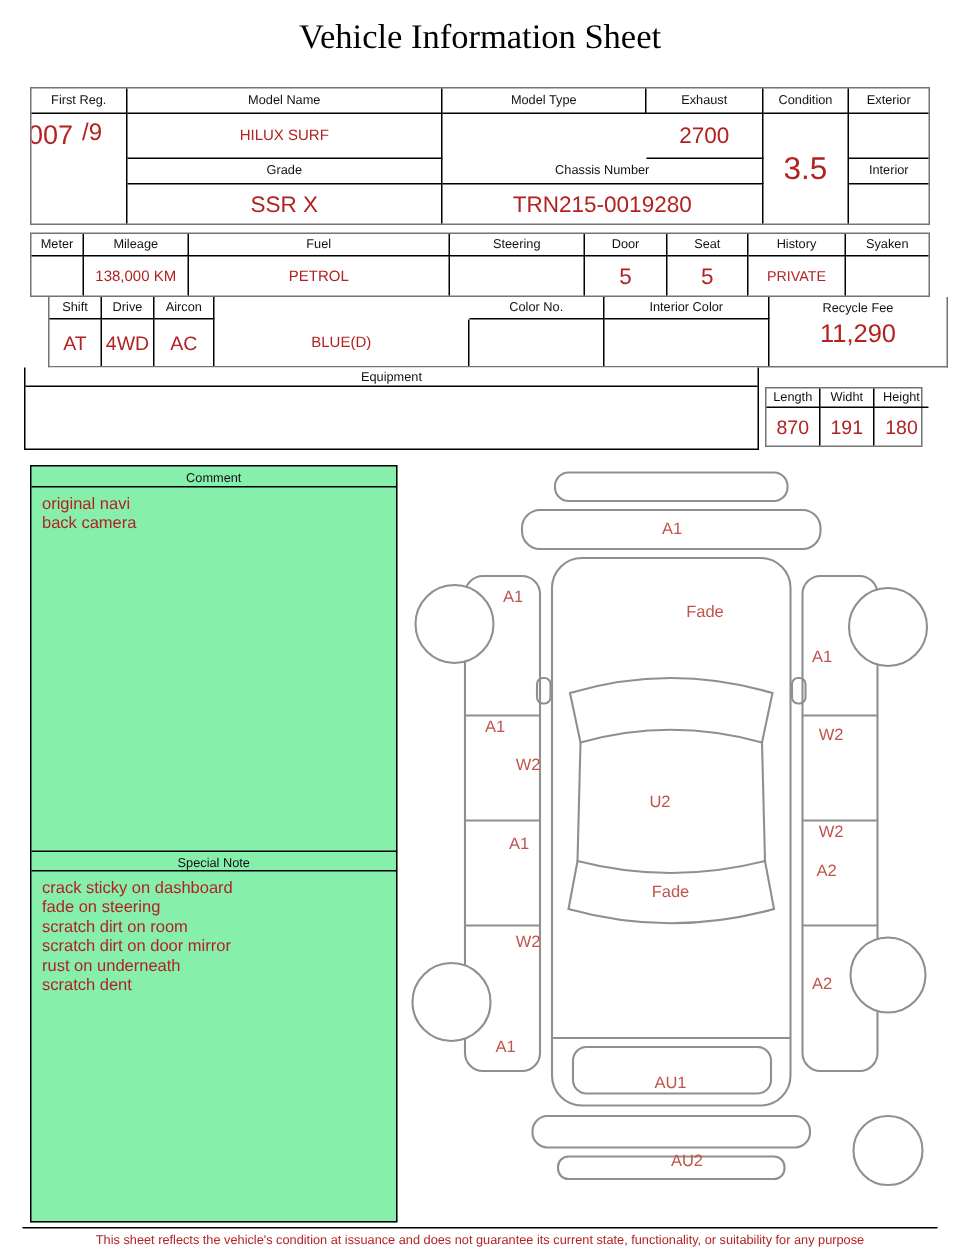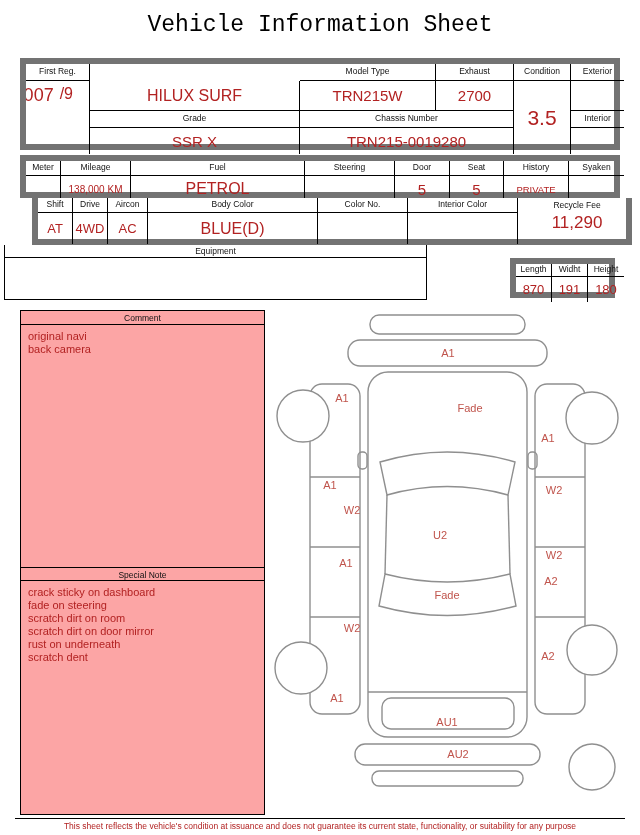--- a/index.html
+++ b/index.html
@@ -1,72 +1,72 @@
 <!DOCTYPE html>
 <html><head>
 <meta charset="utf-8">
 <style>
   *{margin:0;padding:0;box-sizing:border-box}
   html,body{background:#ffffff}
   .page{position:relative;width:640px;height:835px;margin:0 auto;background:#fff;
         font-family:"Liberation Sans",sans-serif;color:#111;overflow:hidden}
   .abs{position:absolute}
-  .title{left:0;top:12px;width:640px;text-align:center;font-family:Liberation Mono, monospace;
+  .title{left:0;top:12px;width:640px;text-align:center;font-family:Liberation Serif, serif;
          font-size:23px;color:#000}
-  .grid{display:grid;border:6px solid #737373;background:#fff}
+  .grid{display:grid;border:1px solid #737373;background:#fff}
   .cell{border-right:1px solid #000;border-bottom:1px solid #000;display:flex;
         align-items:center;justify-content:center;overflow:hidden;text-align:center}
   .nr{border-right:none!important}
   .nb{border-bottom:none!important}
   .hdr{font-size:8.5px;color:#111;line-height:1.1}
   .val{color:#b22222}
-  .v10{font-size:10px}.v13{font-size:13px}.v15{font-size:15px}.v16{font-size:16px}
+  .v10{font-size:10px}.v13{font-size:13px}.v15{font-size:15px}.v16{font-size:10px}
   .v17{font-size:17px}.v21{font-size:21px}
   #t1{left:20px;top:58px;width:600px;height:92px;
       grid-template-columns:64px 210px 136px 78px 57px 53px;
       grid-template-rows:17px 30px 17px 26px}
   #t2a{left:20px;top:155px;width:600px;height:43px;
       grid-template-columns:35px 70px 174px 90px 55px 54px 65px 55px;
       grid-template-rows:15px 26px}
   #t2b{left:32px;top:198px;width:600px;height:47px;border-top:none;
       grid-template-columns:35px 35px 40px 170px 90px 110px 118px;
       grid-template-rows:15px 31px}
-  #eq{left:4px;top:245px;width:423px;height:55px;border:1px solid #000;border-top:none;background:#fff}
+  #eq{left:16px;top:245px;width:490px;height:55px;border:1px solid #000;border-top:none;background:#fff}
   .eq-hdr{height:13px;border-bottom:1px solid #000;font-size:8.5px;text-align:center;padding-top:1px}
   .eq-body{color:#b22222;font-size:10.5px;line-height:13px;padding:2px 4px;text-align:left}
   #lwh{left:510px;top:258px;width:105px;height:40px;
       grid-template-columns:36px 36px 36px;grid-template-rows:13px 25px}
-  #panel{left:20px;top:310px;width:245px;height:505px;border:1px solid #000;background:#fca5a5}
+  #panel{left:20px;top:310px;width:245px;height:505px;border:1px solid #000;background:#86efac}
   .sech{height:14px;border-bottom:1px solid #000;font-size:8.5px;text-align:center;padding-top:2px}
   .secb{color:#b22222;font-size:11px;line-height:13px;padding:5px 7px;white-space:pre-line;text-align:left}
   #diagram{left:270px;top:312px;width:355px;height:492px}
   .dlab{position:absolute;transform:translate(-50%,-50%);font-size:11px;color:#c0544c;white-space:nowrap}
   #footer{left:15px;top:818px;width:610px;border-top:1px solid #000;padding-top:2px;
           font-size:8.5px;color:#b22222;text-align:center}
 </style>
 </head>
 <body>
 
 <div class="page">
 
   <div class="abs title">Vehicle Information Sheet</div>
 
   <div id="t1" class="abs grid">
     <div class="cell hdr" style="grid-area:1/1">First Reg.</div>
+    <div class="cell hdr" style="grid-area:1/2">Model Name</div>
     <div class="cell hdr" style="grid-area:1/3">Model Type</div>
     <div class="cell hdr" style="grid-area:1/4">Exhaust</div>
     <div class="cell hdr" style="grid-area:1/5">Condition</div>
     <div class="cell hdr nr" style="grid-area:1/6">Exterior</div>
 
     <div class="cell nb" style="grid-area:2/1/5/2;flex-direction:row;align-items:flex-start;justify-content:flex-end;padding:4px 16px 0 3px">
       <span class="val" style="font-size:18px">2007</span>
       <span class="val" style="font-size:16px;padding-left:6px">/9</span>
     </div>
     <div class="cell val v16" style="grid-area:2/2">HILUX SURF</div>
-    <div class="cell val v15" style="grid-area:2/3">TRN215W</div>
     <div class="cell val v15" style="grid-area:2/4">2700</div>
     <div class="cell val v21 nb" style="grid-area:2/5/5/6">3.5</div>
     <div class="cell nr" style="grid-area:2/6"></div>
 
     <div class="cell hdr" style="grid-area:3/3/4/5">Chassis Number</div>
     <div class="cell hdr" style="grid-area:3/2">Grade</div>
     <div class="cell hdr nr" style="grid-area:3/6">Interior</div>
 
     <div class="cell val v15 nb" style="grid-area:4/2">SSR X</div>
     <div class="cell val v15 nb" style="grid-area:4/3/5/5">TRN215-0019280</div>
@@ -90,21 +90,20 @@
     <div class="cell val v15 nb" style="grid-area:2/5">5</div>
     <div class="cell val v15 nb" style="grid-area:2/6">5</div>
     <div class="cell val nb" style="grid-area:2/7;font-size:9.5px">PRIVATE</div>
     <div class="cell nr nb" style="grid-area:2/8"></div>
   </div>
 
   <div id="t2b" class="abs grid">
     <div class="cell hdr" style="grid-area:1/1">Shift</div>
     <div class="cell hdr" style="grid-area:1/2">Drive</div>
     <div class="cell hdr" style="grid-area:1/3">Aircon</div>
-    <div class="cell hdr" style="grid-area:1/4">Body Color</div>
     <div class="cell hdr" style="grid-area:1/5">Color No.</div>
     <div class="cell hdr" style="grid-area:1/6">Interior Color</div>
     <div class="cell hdr nr nb" style="grid-area:1/7">Recycle Fee</div>
 
     <div class="cell val v13 nb" style="grid-area:2/1">AT</div>
     <div class="cell val v13 nb" style="grid-area:2/2">4WD</div>
     <div class="cell val v13 nb" style="grid-area:2/3">AC</div>
     <div class="cell val v16 nb" style="grid-area:2/4">BLUE(D)</div>
     <div class="cell nb" style="grid-area:2/5"></div>
     <div class="cell nb" style="grid-area:2/6"></div>
@@ -189,18 +188,18 @@
     <span class="dlab" style="left:284px;top:178px">W2</span>
     <span class="dlab" style="left:170px;top:223px">U2</span>
     <span class="dlab" style="left:76px;top:251px">A1</span>
     <span class="dlab" style="left:284px;top:243px">W2</span>
     <span class="dlab" style="left:281px;top:269px">A2</span>
     <span class="dlab" style="left:177px;top:283px">Fade</span>
     <span class="dlab" style="left:82px;top:316px">W2</span>
     <span class="dlab" style="left:278px;top:344px">A2</span>
     <span class="dlab" style="left:67px;top:386px">A1</span>
     <span class="dlab" style="left:177px;top:410px">AU1</span>
-    <span class="dlab" style="left:188px;top:442px">AU2</span>
+    <span class="dlab" style="left:188px;top:462px">AU2</span>
   </div>
 
   <div id="footer" class="abs">This sheet reflects the vehicle's condition at issuance and does not guarantee its current state, functionality, or suitability for any purpose</div>
 
 </div>
 
 </body></html>

